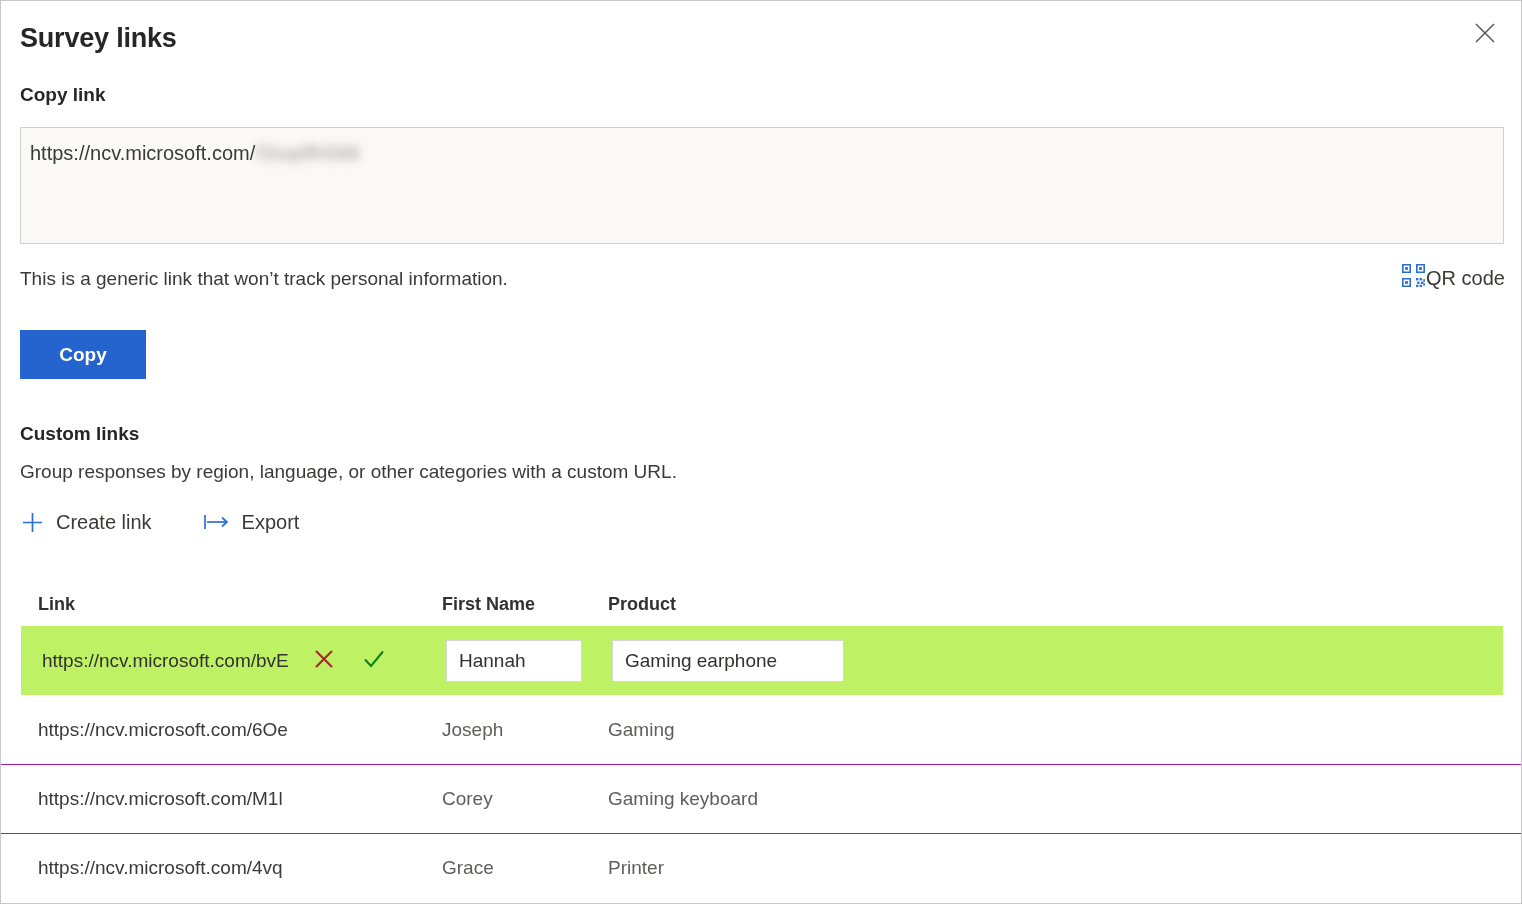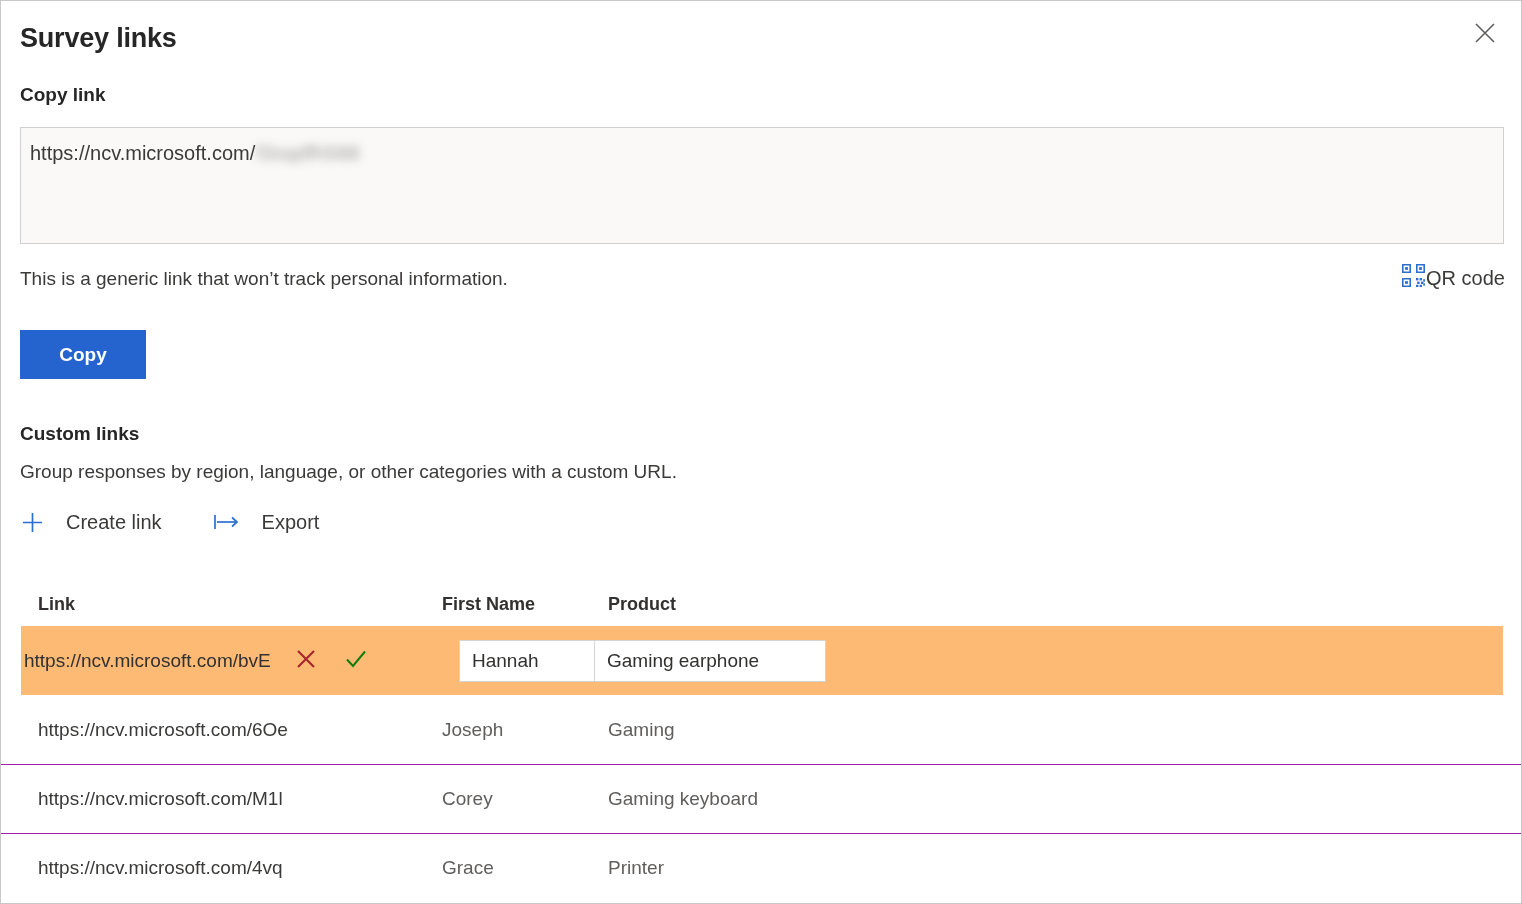--- a/index.html
+++ b/index.html
@@ -149,21 +149,21 @@
     position: absolute;
     left: 19px;
     top: 508px;
     display: flex;
     align-items: center;
     gap: 51px;
   }
   .cmd {
     display: flex;
     align-items: center;
-    gap: 21px;
+    gap: 11px;
     cursor: pointer;
     background: transparent;
     border: none;
     padding: 0;
     font-family: "Liberation Sans", sans-serif;
     justify-content: center;
   }
   .cmd .glyph {
     display: flex;
     align-items: center;
@@ -204,24 +204,24 @@
     display: flex;
     align-items: center;
     height: 69px;
     padding-left: 37px;
     box-sizing: border-box;
     border-top: 1px solid #a21caf;
     background: #ffffff;
   }
   .trow.first-row { border-top: none; }
   .trow.selected {
-    background: #fdba74;
+    background: #bef264;
     margin-left: 20px;
     margin-right: 20px;
-    padding-left: 3px;
+    padding-left: 21px;
     border-top: none;
   }
   .trow.selected + .trow { border-top: none; }
 
   .cell {
     font-size: 19px;
     color: #605e5c;
     line-height: 24px;
     overflow: hidden;
     white-space: nowrap;
@@ -262,21 +262,21 @@
     box-sizing: border-box;
     height: 42px;
     background: #ffffff;
     border: 1px solid #d6d4d2;
     font-family: "Liberation Sans", sans-serif;
     font-size: 19px;
     color: #323130;
     padding: 0 12px;
     outline: none;
   }
-  .input-first { width: 136px; margin-left: 31px; }
+  .input-first { width: 136px; }
   .input-prod  { width: 232px; }
 </style>
 </head>
 <body>
 
 <div id="page">
 
   <div class="panel-title">Survey links</div>
 
   <button class="close-btn">

